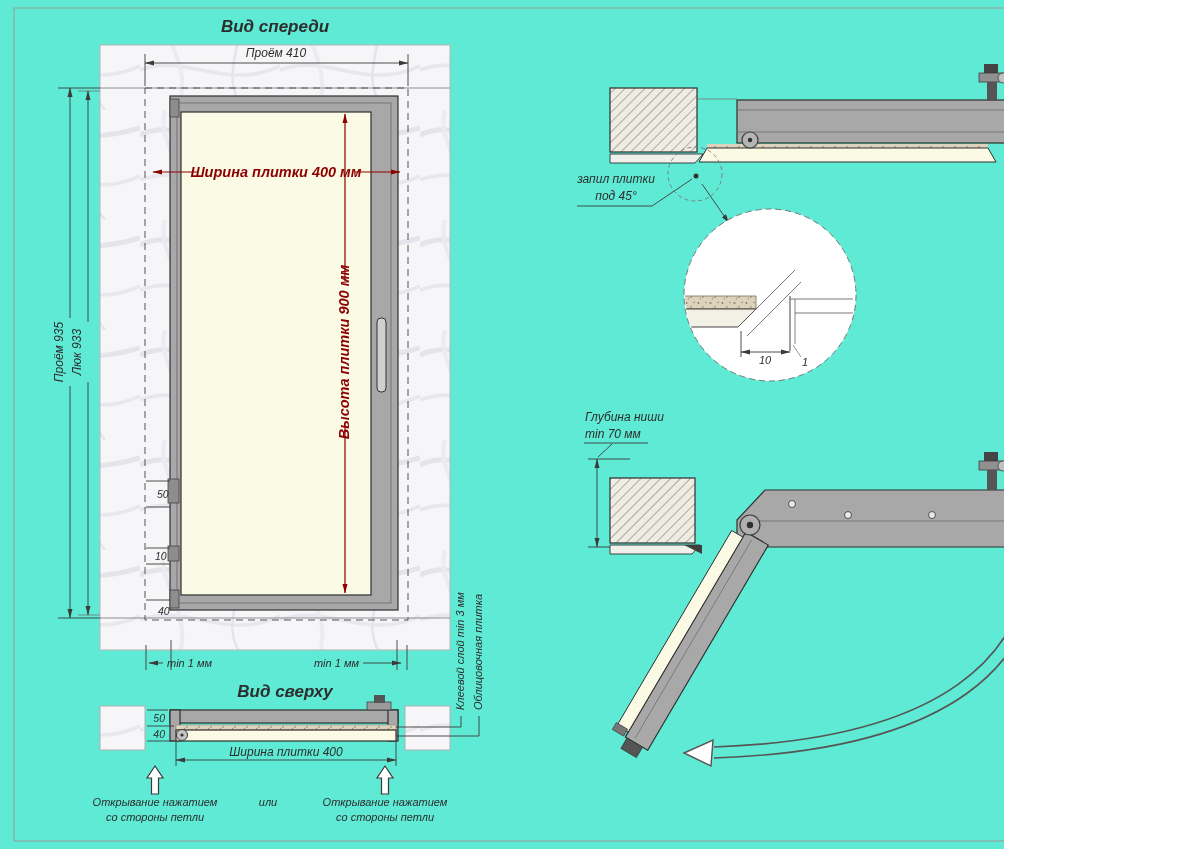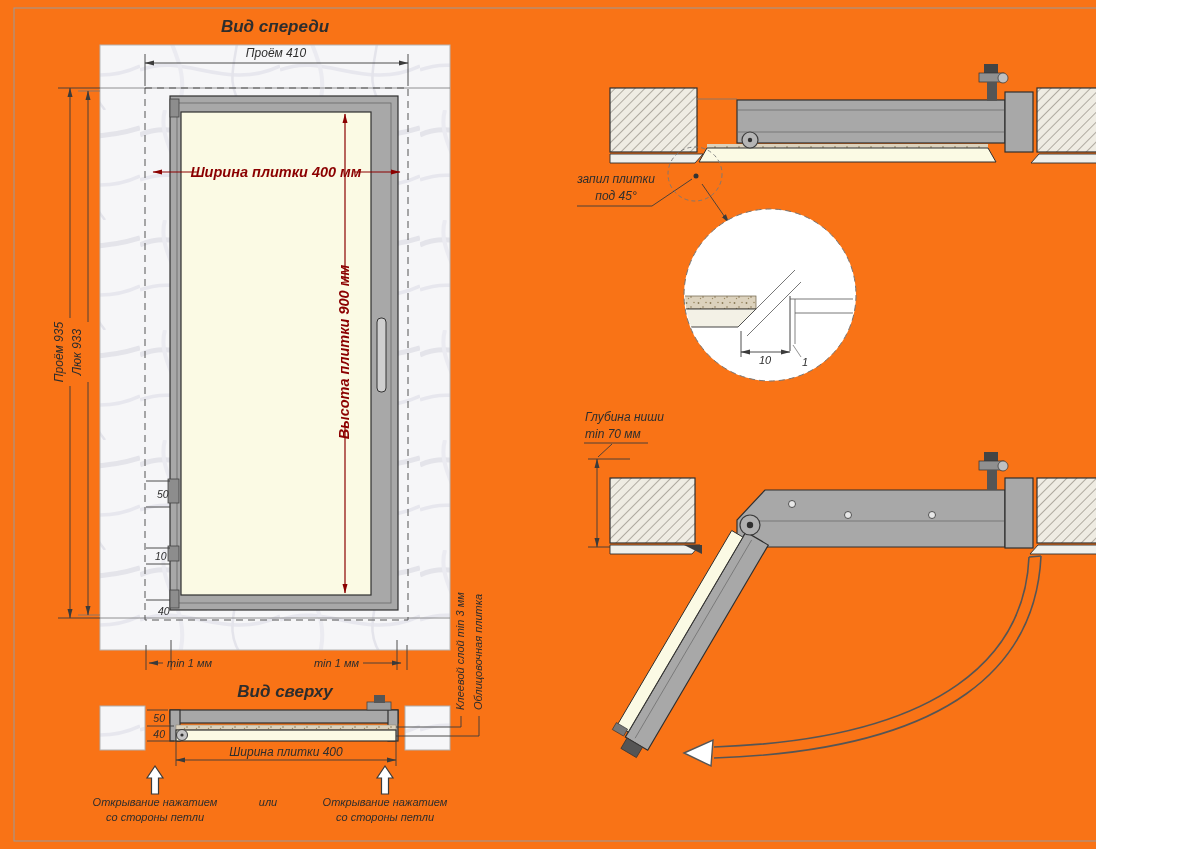--- a/index.html
+++ b/index.html
@@ -1,16 +1,16 @@
 <!DOCTYPE html>
 <html><head>
 <meta charset="utf-8">
 <style>
   html,body{margin:0;padding:0;background:#fff;}
-  #page{position:relative;width:1096px;height:849px;background:#f97316;overflow:hidden;}
+  #page{position:relative;width:1004px;height:849px;background:#5eead4;overflow:hidden;}
   svg{position:absolute;left:0;top:0;}
   text{font-family:"Liberation Sans",sans-serif;fill:#2d2d2d;font-style:italic;}
   .t17{font-size:17px;font-weight:bold;}
   .t12{font-size:12px;}
   .t11{font-size:11px;}
   .t10{font-size:10.5px;}
   .tred{font-size:14.5px;font-weight:bold;fill:#8b0000;}
   .mid{text-anchor:middle;}
   .end{text-anchor:end;}
   .ln{stroke:#3b3b3b;stroke-width:0.9;fill:none;}

